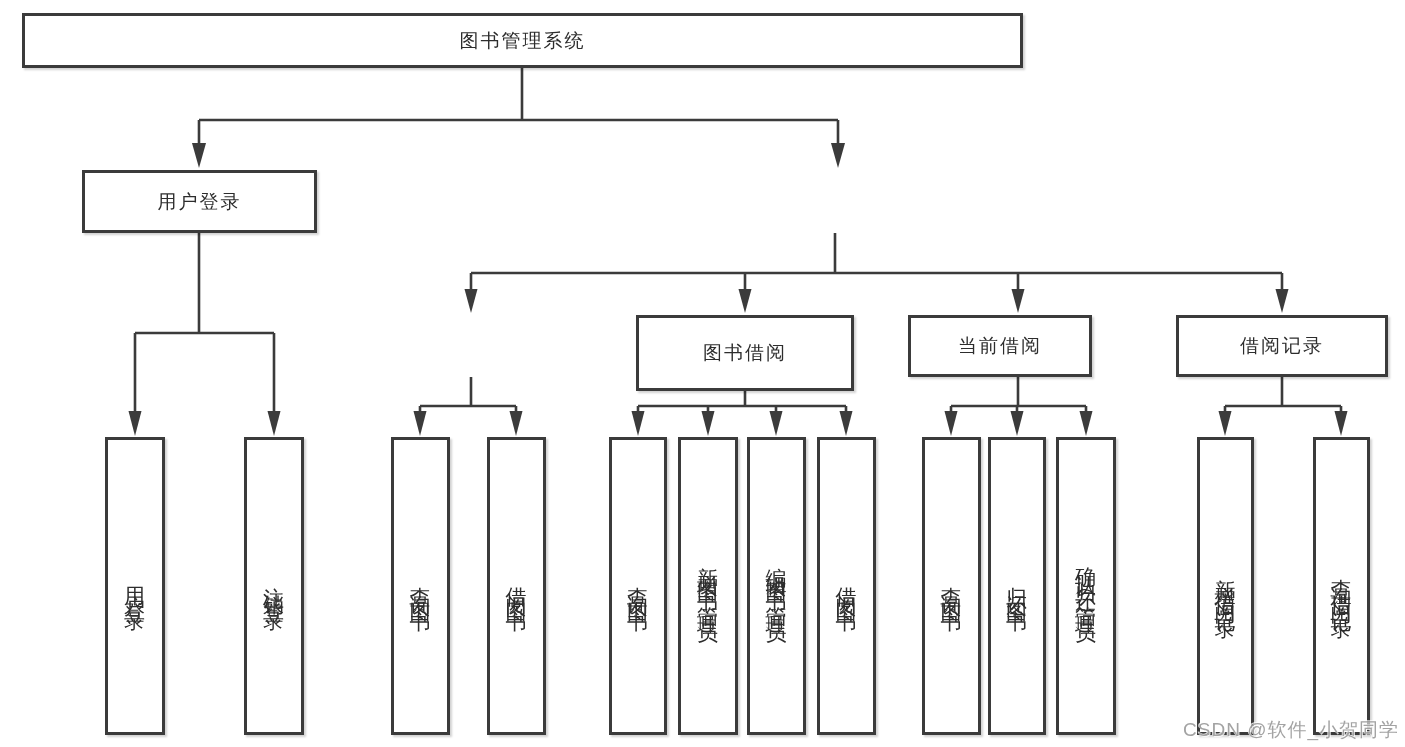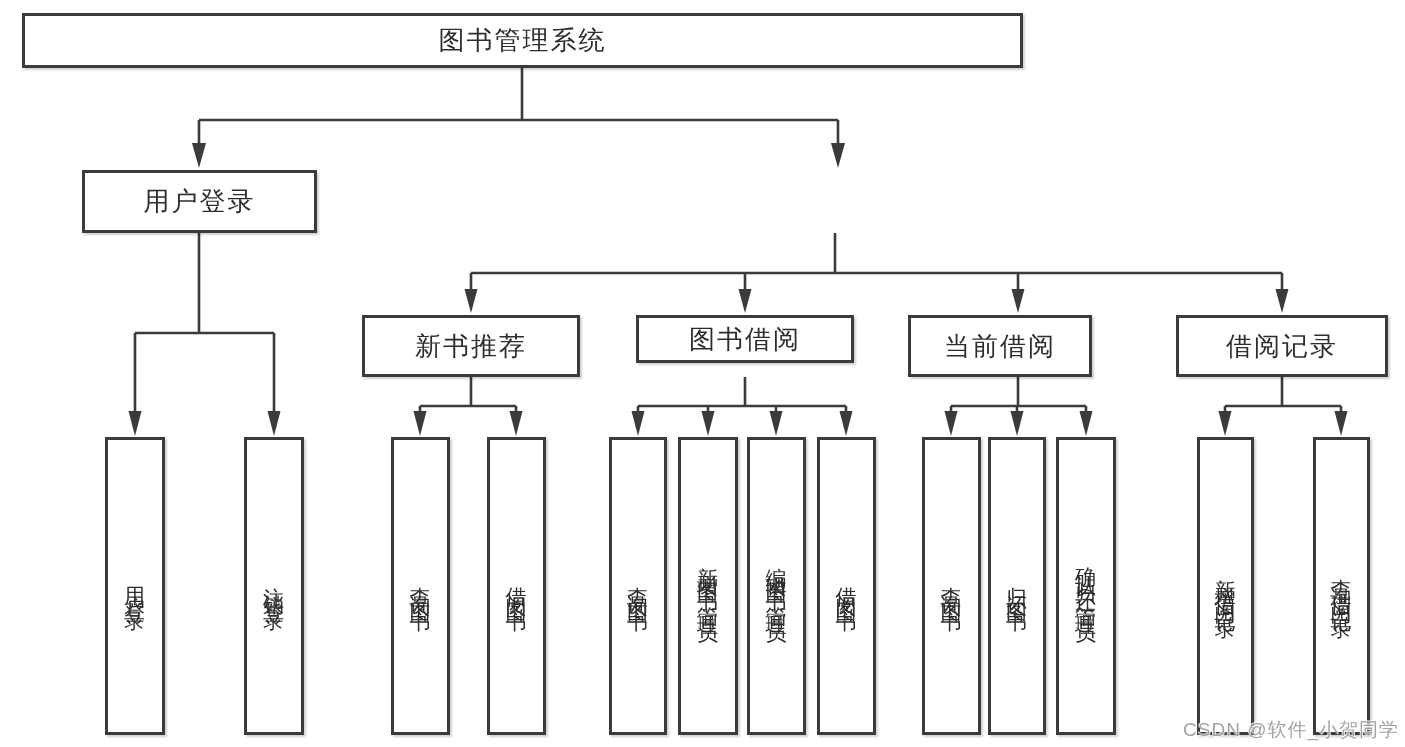--- a/index.html
+++ b/index.html
@@ -26,21 +26,21 @@
     box-sizing: border-box;
     background: #fff;
     border: 3px solid var(--line);
     box-shadow: 2px 2px 2px rgba(0,0,0,0.18);
     display: flex;
     align-items: center;
     justify-content: center;
     color: var(--text);
     z-index: 1;
   }
-  .node.hbox { font-size: 26px; letter-spacing: 2px; }
+  .node.hbox { font-size: 19px; letter-spacing: 2px; }
   .node.vbox .vlabel {
     writing-mode: vertical-rl;
     font-size: 21px;
     letter-spacing: 8px;
     line-height: 1;
     white-space: nowrap;
     color: var(--text);
   }
   .watermark {
     position: absolute;
@@ -92,22 +92,21 @@
 
     <path d="M1282 377 V406 M1225 406 H1341 M1225 406 V412 M1341 406 V412"></path>
     <polygon points="1225,436 1218.5,411 1231.5,411"></polygon>
     <polygon points="1341,436 1334.5,411 1347.5,411"></polygon>
   </svg>
 
   <div class="node hbox" style="left:22px; top:13px; width:1001px; height:55px;">图书管理系统</div>
 
   <div class="node hbox" style="left:82px; top:170px; width:235px; height:63px;">用户登录</div>
 
-  <div class="node hbox" style="left:362px; top:315px; width:218px; height:62px;">新书推荐</div>
-  <div class="node hbox" style="left:636px; top:315px; width:218px; height:48px;">图书借阅</div>
+  <div class="node hbox" style="left:636px; top:315px; width:218px; height:76px;">图书借阅</div>
   <div class="node hbox" style="left:908px; top:315px; width:184px; height:62px;">当前借阅</div>
   <div class="node hbox" style="left:1176px; top:315px; width:212px; height:62px;">借阅记录</div>
 
   <div class="node vbox" style="left:105px; top:437px; width:60px; height:298px;">
     <span class="vlabel">用户登录</span>
   </div>
   <div class="node vbox" style="left:244px; top:437px; width:60px; height:298px;">
     <span class="vlabel">注销登录</span>
   </div>
 

